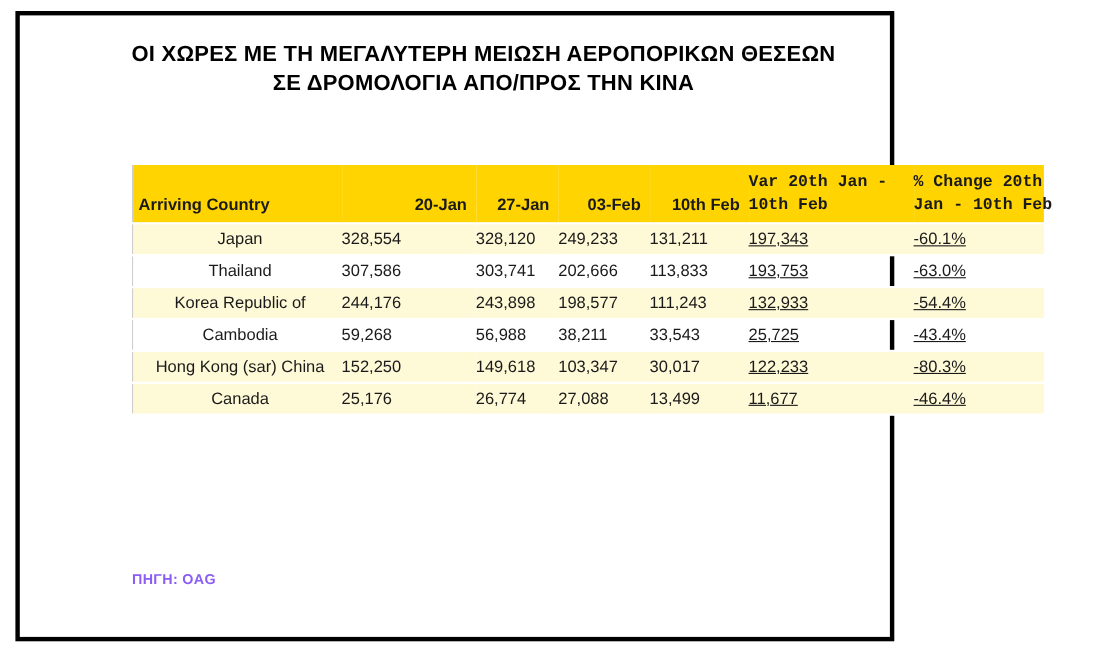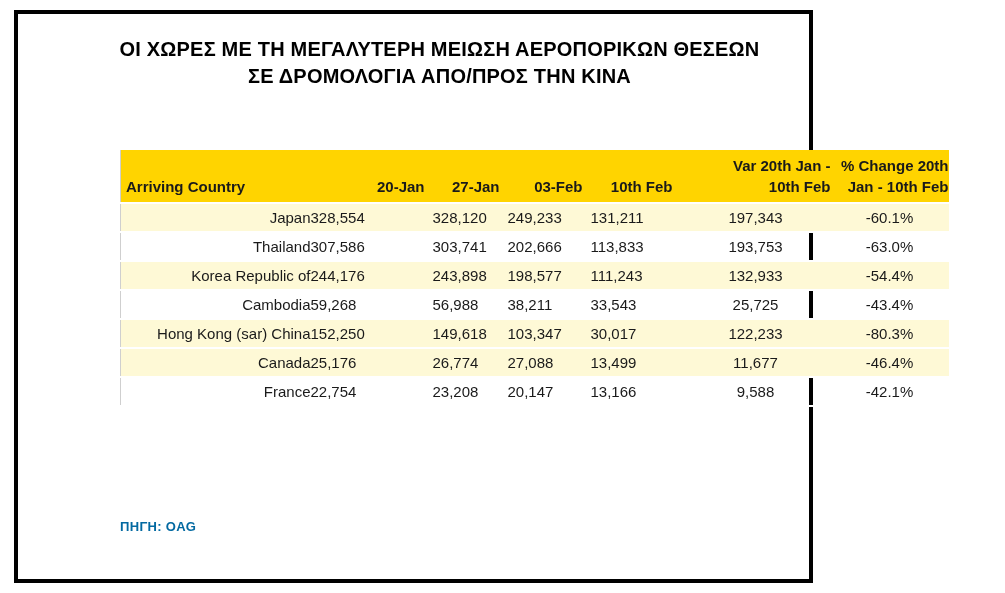--- a/index.html
+++ b/index.html
@@ -51,39 +51,39 @@
     height: 53px;
     vertical-align: bottom;
     font-weight: bold;
     padding-bottom: 5px;
     border-bottom: 2px solid #ffffff;
     line-height: 21px;
     white-space: nowrap;
   }
   th.c-country { text-align: left; padding-left: 5px; margin-left: 16px; }
   th.num { text-align: right; padding-right: 8px; }
-  th.ctr { text-align: right; }
+  th.ctr { text-align: left; font-family: Liberation Mono, monospace; }
   th span { display: block; }
   th span:empty { display: none; }
   tbody td {
     height: 29px;
     border-bottom: 2px solid #ffffff;
     white-space: nowrap;
   }
   tbody tr.alt td { background: var(--row-stripe, #FEF9D6); }
-  td.c-country { text-align: right; padding-left: 5px; }
+  td.c-country { text-align: center; padding-left: 5px; }
   td.num { padding-right: 8px; }
-  td.ctr { text-align: center; }
+  td.ctr { text-align: left; text-decoration: underline; }
   .source {
     position: absolute;
     left: 102px; top: 505px;
     font-weight: bold;
     font-size: 13px;
     letter-spacing: 0.3px;
-    color: #0369a1;
+    color: #8b5cf6;
   }
 </style>
 </head>
 <body>
 
 <div class="frame">
 
   <div class="title">
     <div>ΟΙ ΧΩΡΕΣ ΜΕ ΤΗ ΜΕΓΑΛΥΤΕΡΗ ΜΕΙΩΣΗ ΑΕΡΟΠΟΡΙΚΩΝ ΘΕΣΕΩΝ</div>
     <div>ΣΕ ΔΡΟΜΟΛΟΓΙΑ ΑΠΟ/ΠΡΟΣ ΤΗΝ ΚΙΝΑ</div>
@@ -179,27 +179,18 @@
   </tr>
         <tr class="alt">
     <td class="c-country">Canada</td>
     <td class="num">25,176</td>
     <td class="num">26,774</td>
     <td class="num">27,088</td>
     <td class="num">13,499</td>
     <td class="ctr">11,677</td>
     <td class="ctr">-46.4%</td>
   </tr>
-        <tr>
-    <td class="c-country">France</td>
-    <td class="num">22,754</td>
-    <td class="num">23,208</td>
-    <td class="num">20,147</td>
-    <td class="num">13,166</td>
-    <td class="ctr">9,588</td>
-    <td class="ctr">-42.1%</td>
-  </tr>
       </tbody>
   </table>
 
   <div class="source">ΠΗΓΗ: OAG</div>
 
 </div>
 
 </body></html>

